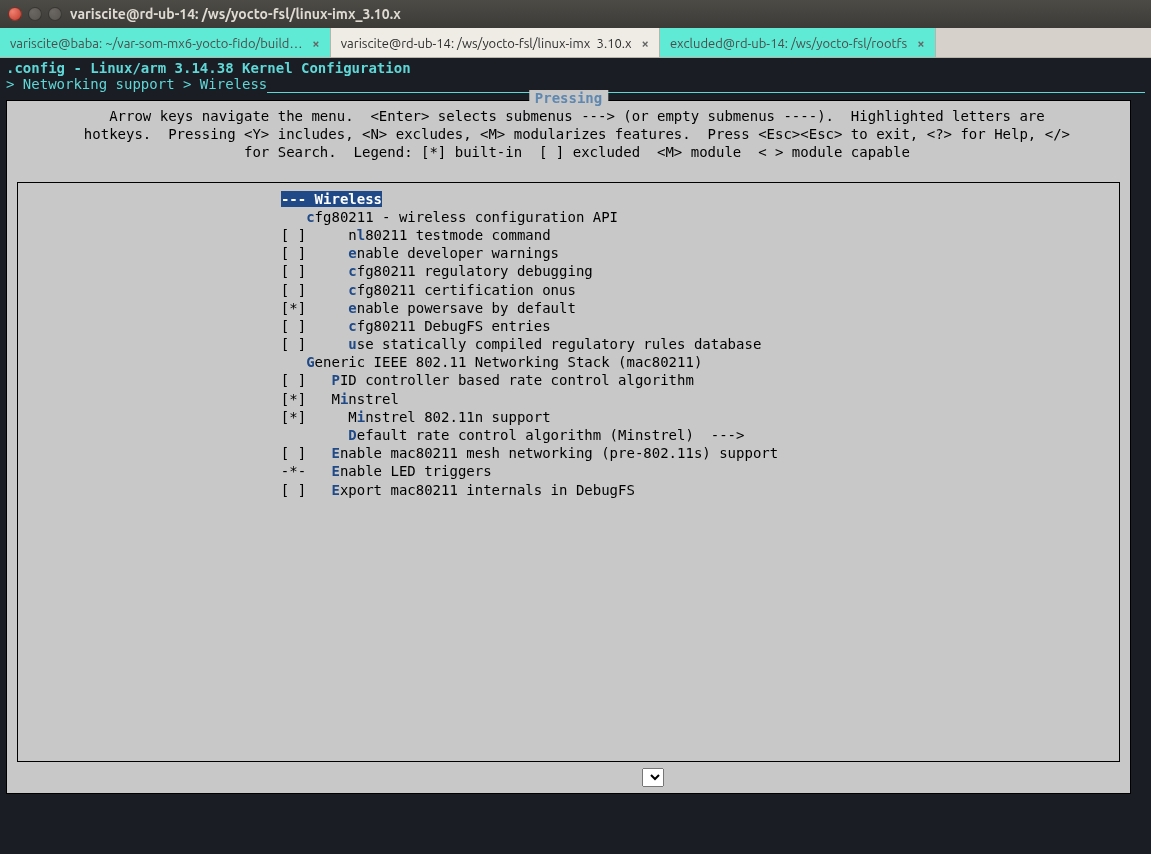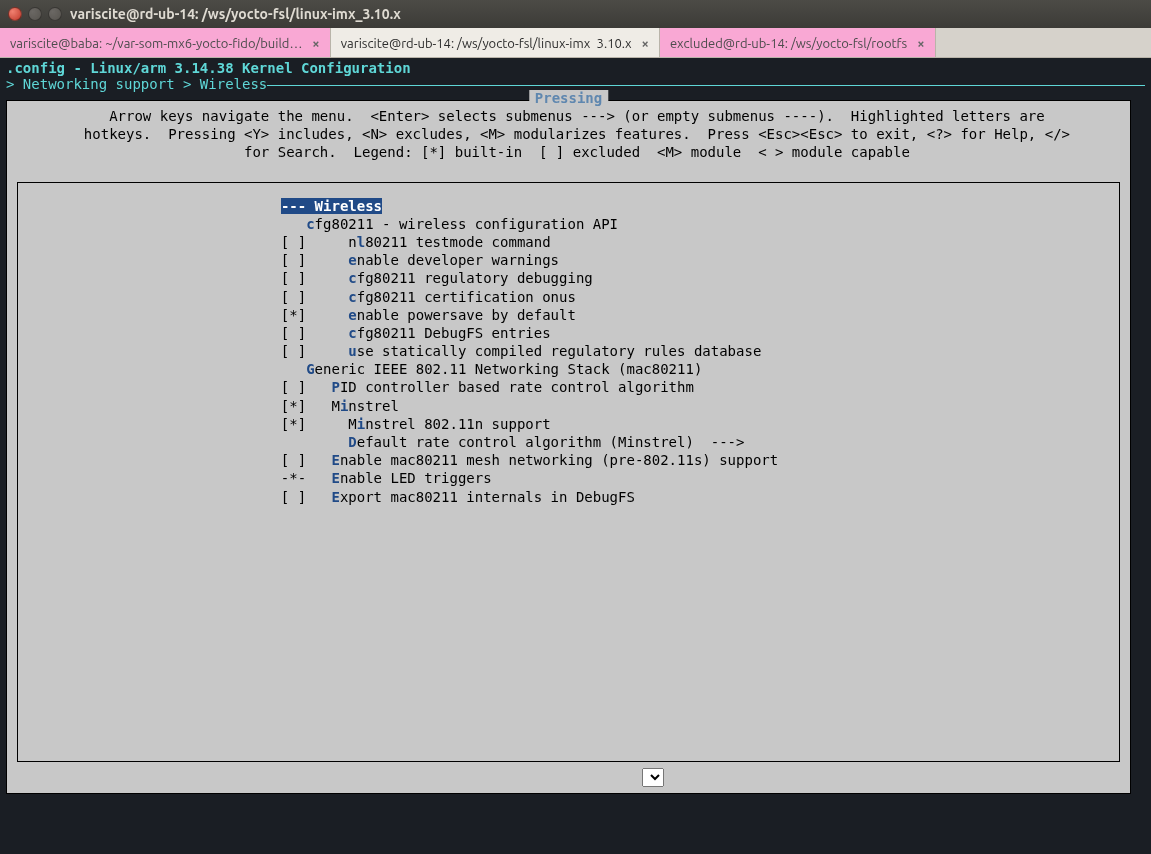--- a/index.html
+++ b/index.html
@@ -37,21 +37,21 @@
     font-family:"Ubuntu","DejaVu Sans",sans-serif;
     font-size:13px;
   }
   .tab {
     display:flex; align-items:center;
     padding:0 10px;
     border-right:1px solid #b9b4a9;
     gap:10px;
     color:#4c4c4c;
     max-width:380px;
-    background:#f9a8d4;
+    background:#5eead4;
   }
   .tab.active {
     background:#efece6;
     color:#2c2c2c;
   }
   .tab-x{font-weight:bold; color:#666; cursor:pointer;}
   .terminal-outer{
     position:relative;
     width:1151px;
     height: calc(854px - 58px);
@@ -80,21 +80,21 @@
     transform:translateX(-50%);
     background:#c8c8c8;
     color:#5f87af;
     padding:0 6px;
     font-weight:bold;
   }
   .helptxt{white-space:pre-wrap;line-height:1.3;text-align:center;}
   .inner{
     border:1px solid #000;
     margin-top:20px;
-    padding:14px 10px 14px 10px;
+    padding:7px 10px 14px 10px;
     height:580px;
   }
   .menu-row{
     white-space:pre;
     line-height:1.3;
   }
   .sel-hdr{
     background:#204a87; color:#fff; font-weight:bold;
   }
   .hk{color:#204a87;font-weight:bold;}
@@ -130,21 +130,21 @@
     </div>
     <div class="tab">
       <span style="overflow: hidden; text-overflow: ellipsis; white-space: nowrap;">excluded@rd-ub-14: /ws/yocto-fsl/rootfs</span>
       <span class="tab-x">×</span>
     </div>
   </div>
 
 <div class="terminal-outer">
   <div class="terminal">
     <div class="cfgline">.config - Linux/arm 3.14.38 Kernel Configuration</div>
-    <div style="display:flex;align-items:center;">
+    <div style="display:flex;align-items:flex-end;">
       <span class="breadcrumb">&gt; Networking support &gt; Wireless </span>
       <span style="flex:1;border-top:1px solid #5fd7d7;position:relative;top:1px;"></span>
     </div>
     <div style="background:#1a1e24;padding:8px 14px 14px 0;">
       <div class="dialog">
         <span class="dialog-title">Pressing</span>
         <div class="helptxt">  Arrow keys navigate the menu.  &lt;Enter&gt; selects submenus ---&gt; (or empty submenus ----).  Highlighted letters are
   hotkeys.  Pressing &lt;Y&gt; includes, &lt;N&gt; excludes, &lt;M&gt; modularizes features.  Press &lt;Esc&gt;&lt;Esc&gt; to exit, &lt;?&gt; for Help, &lt;/&gt;
   for Search.  Legend: [*] built-in  [ ] excluded  &lt;M&gt; module  &lt; &gt; module capable</div>
 

